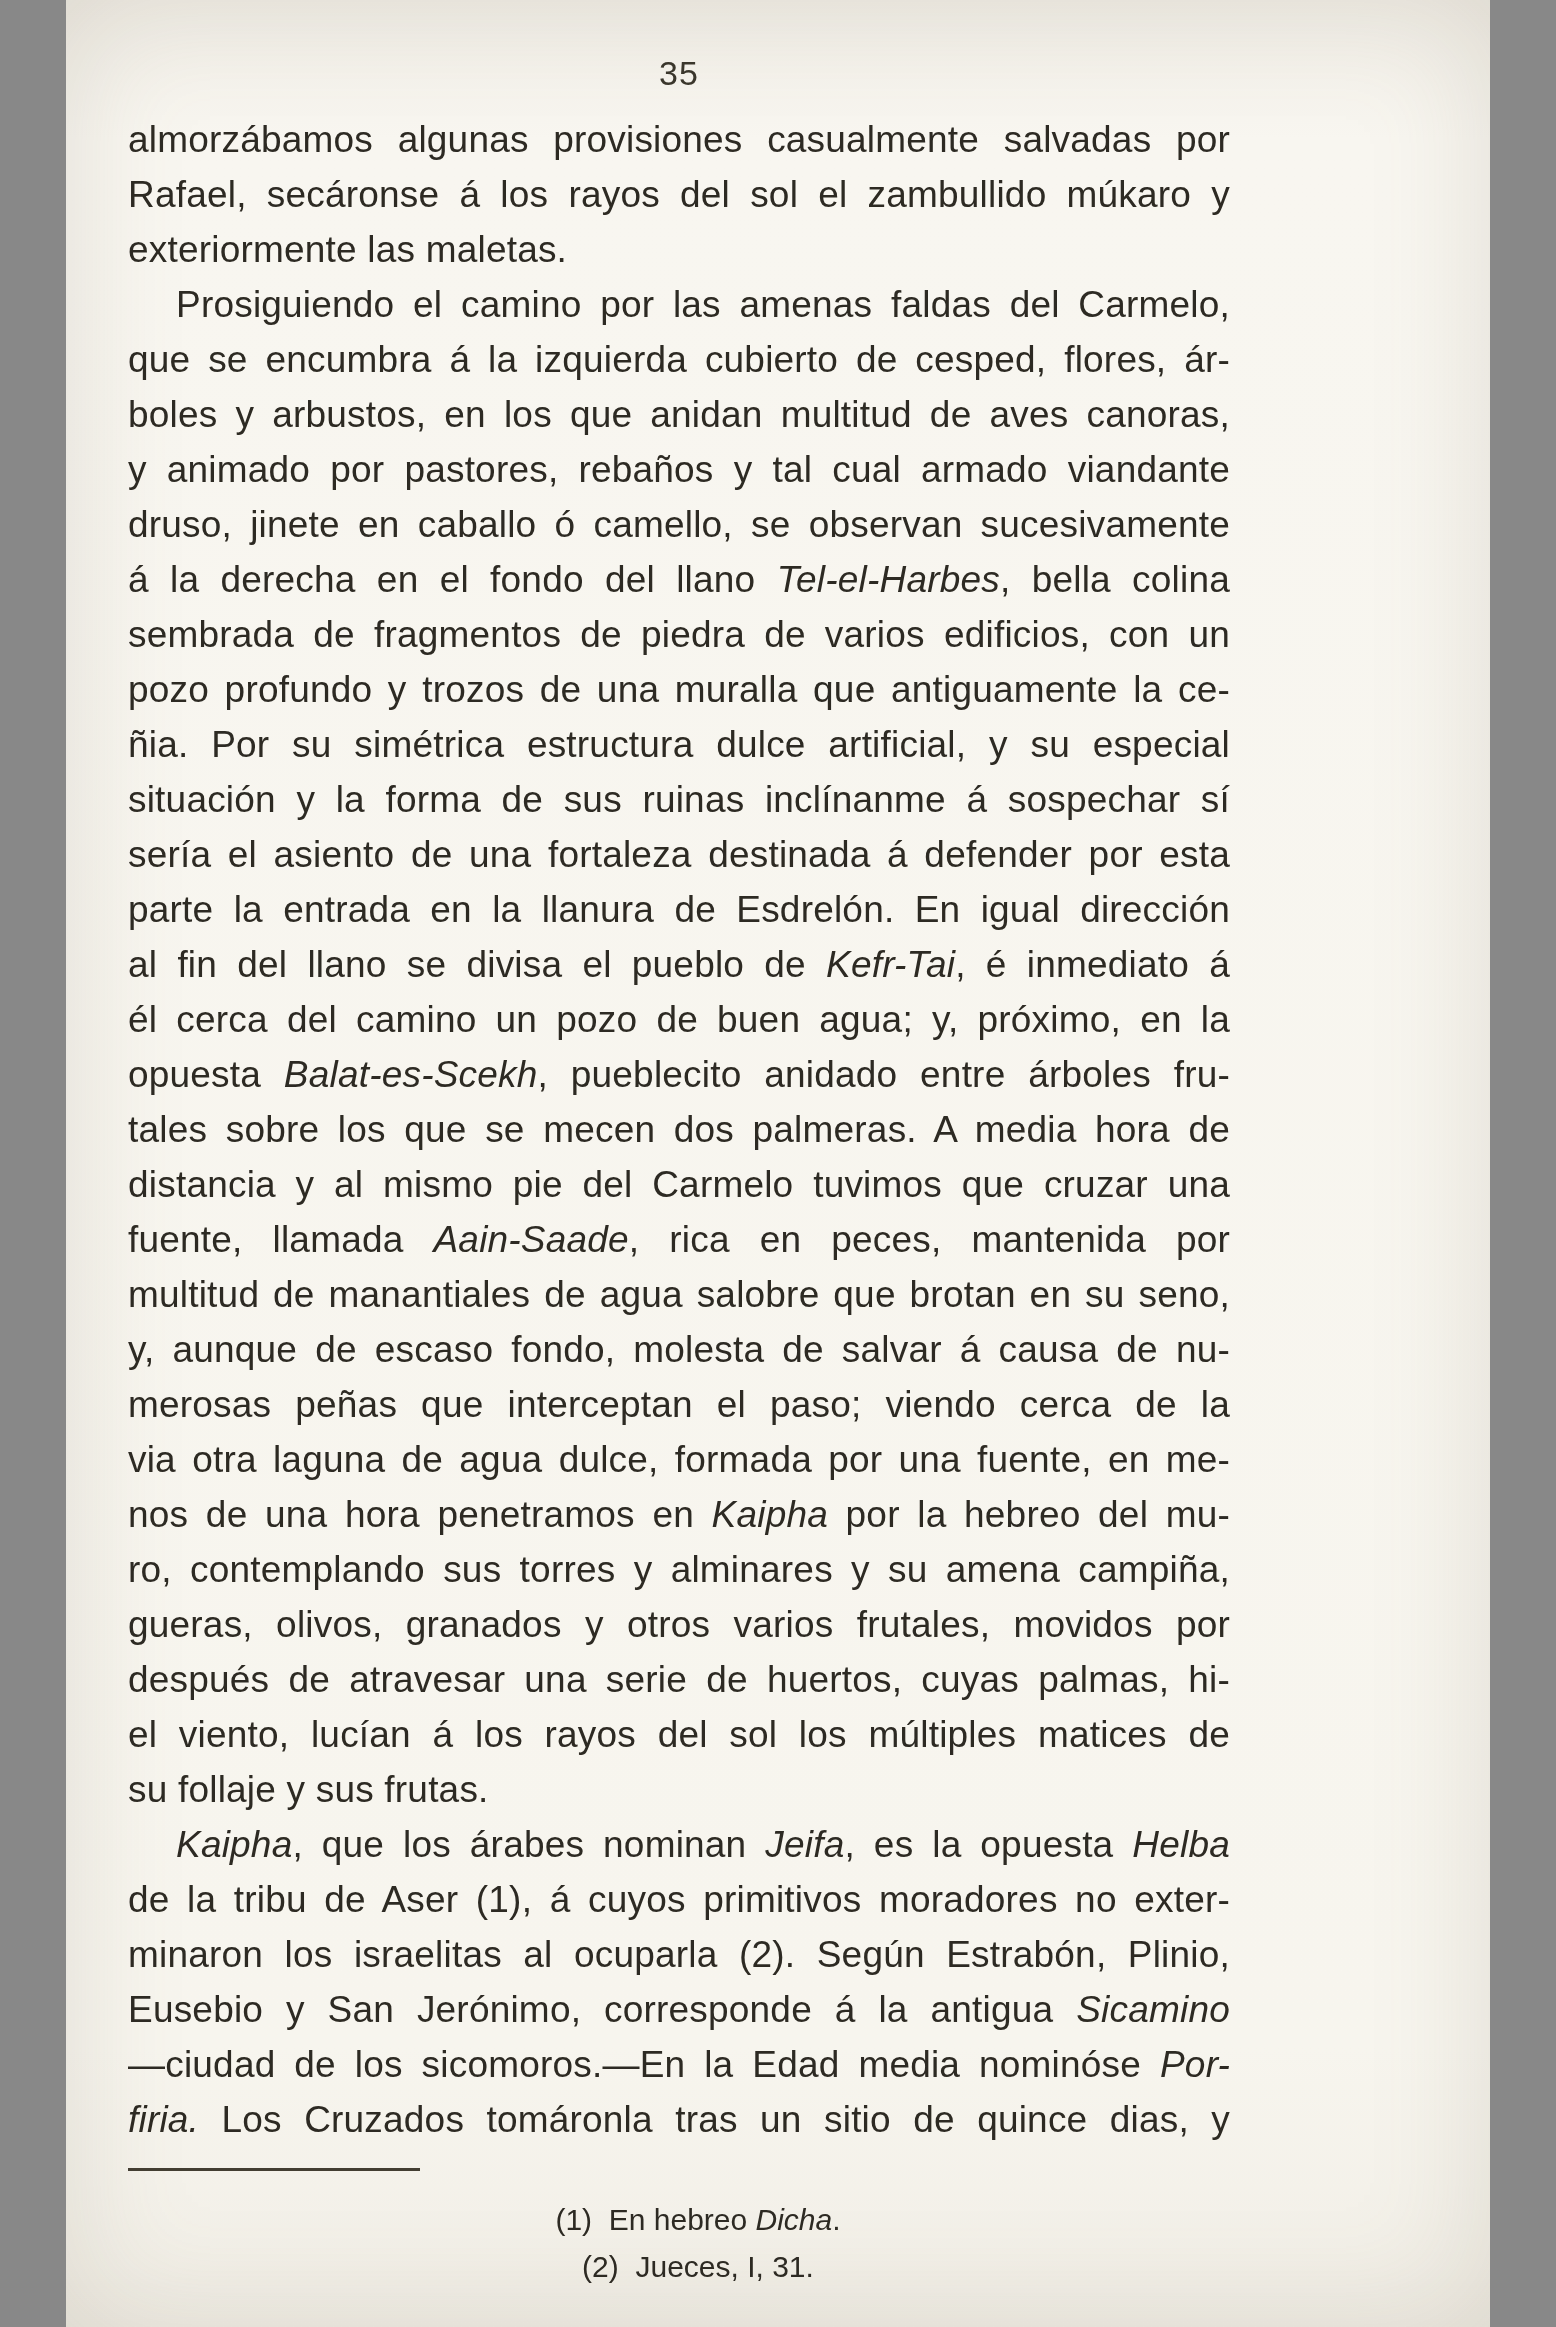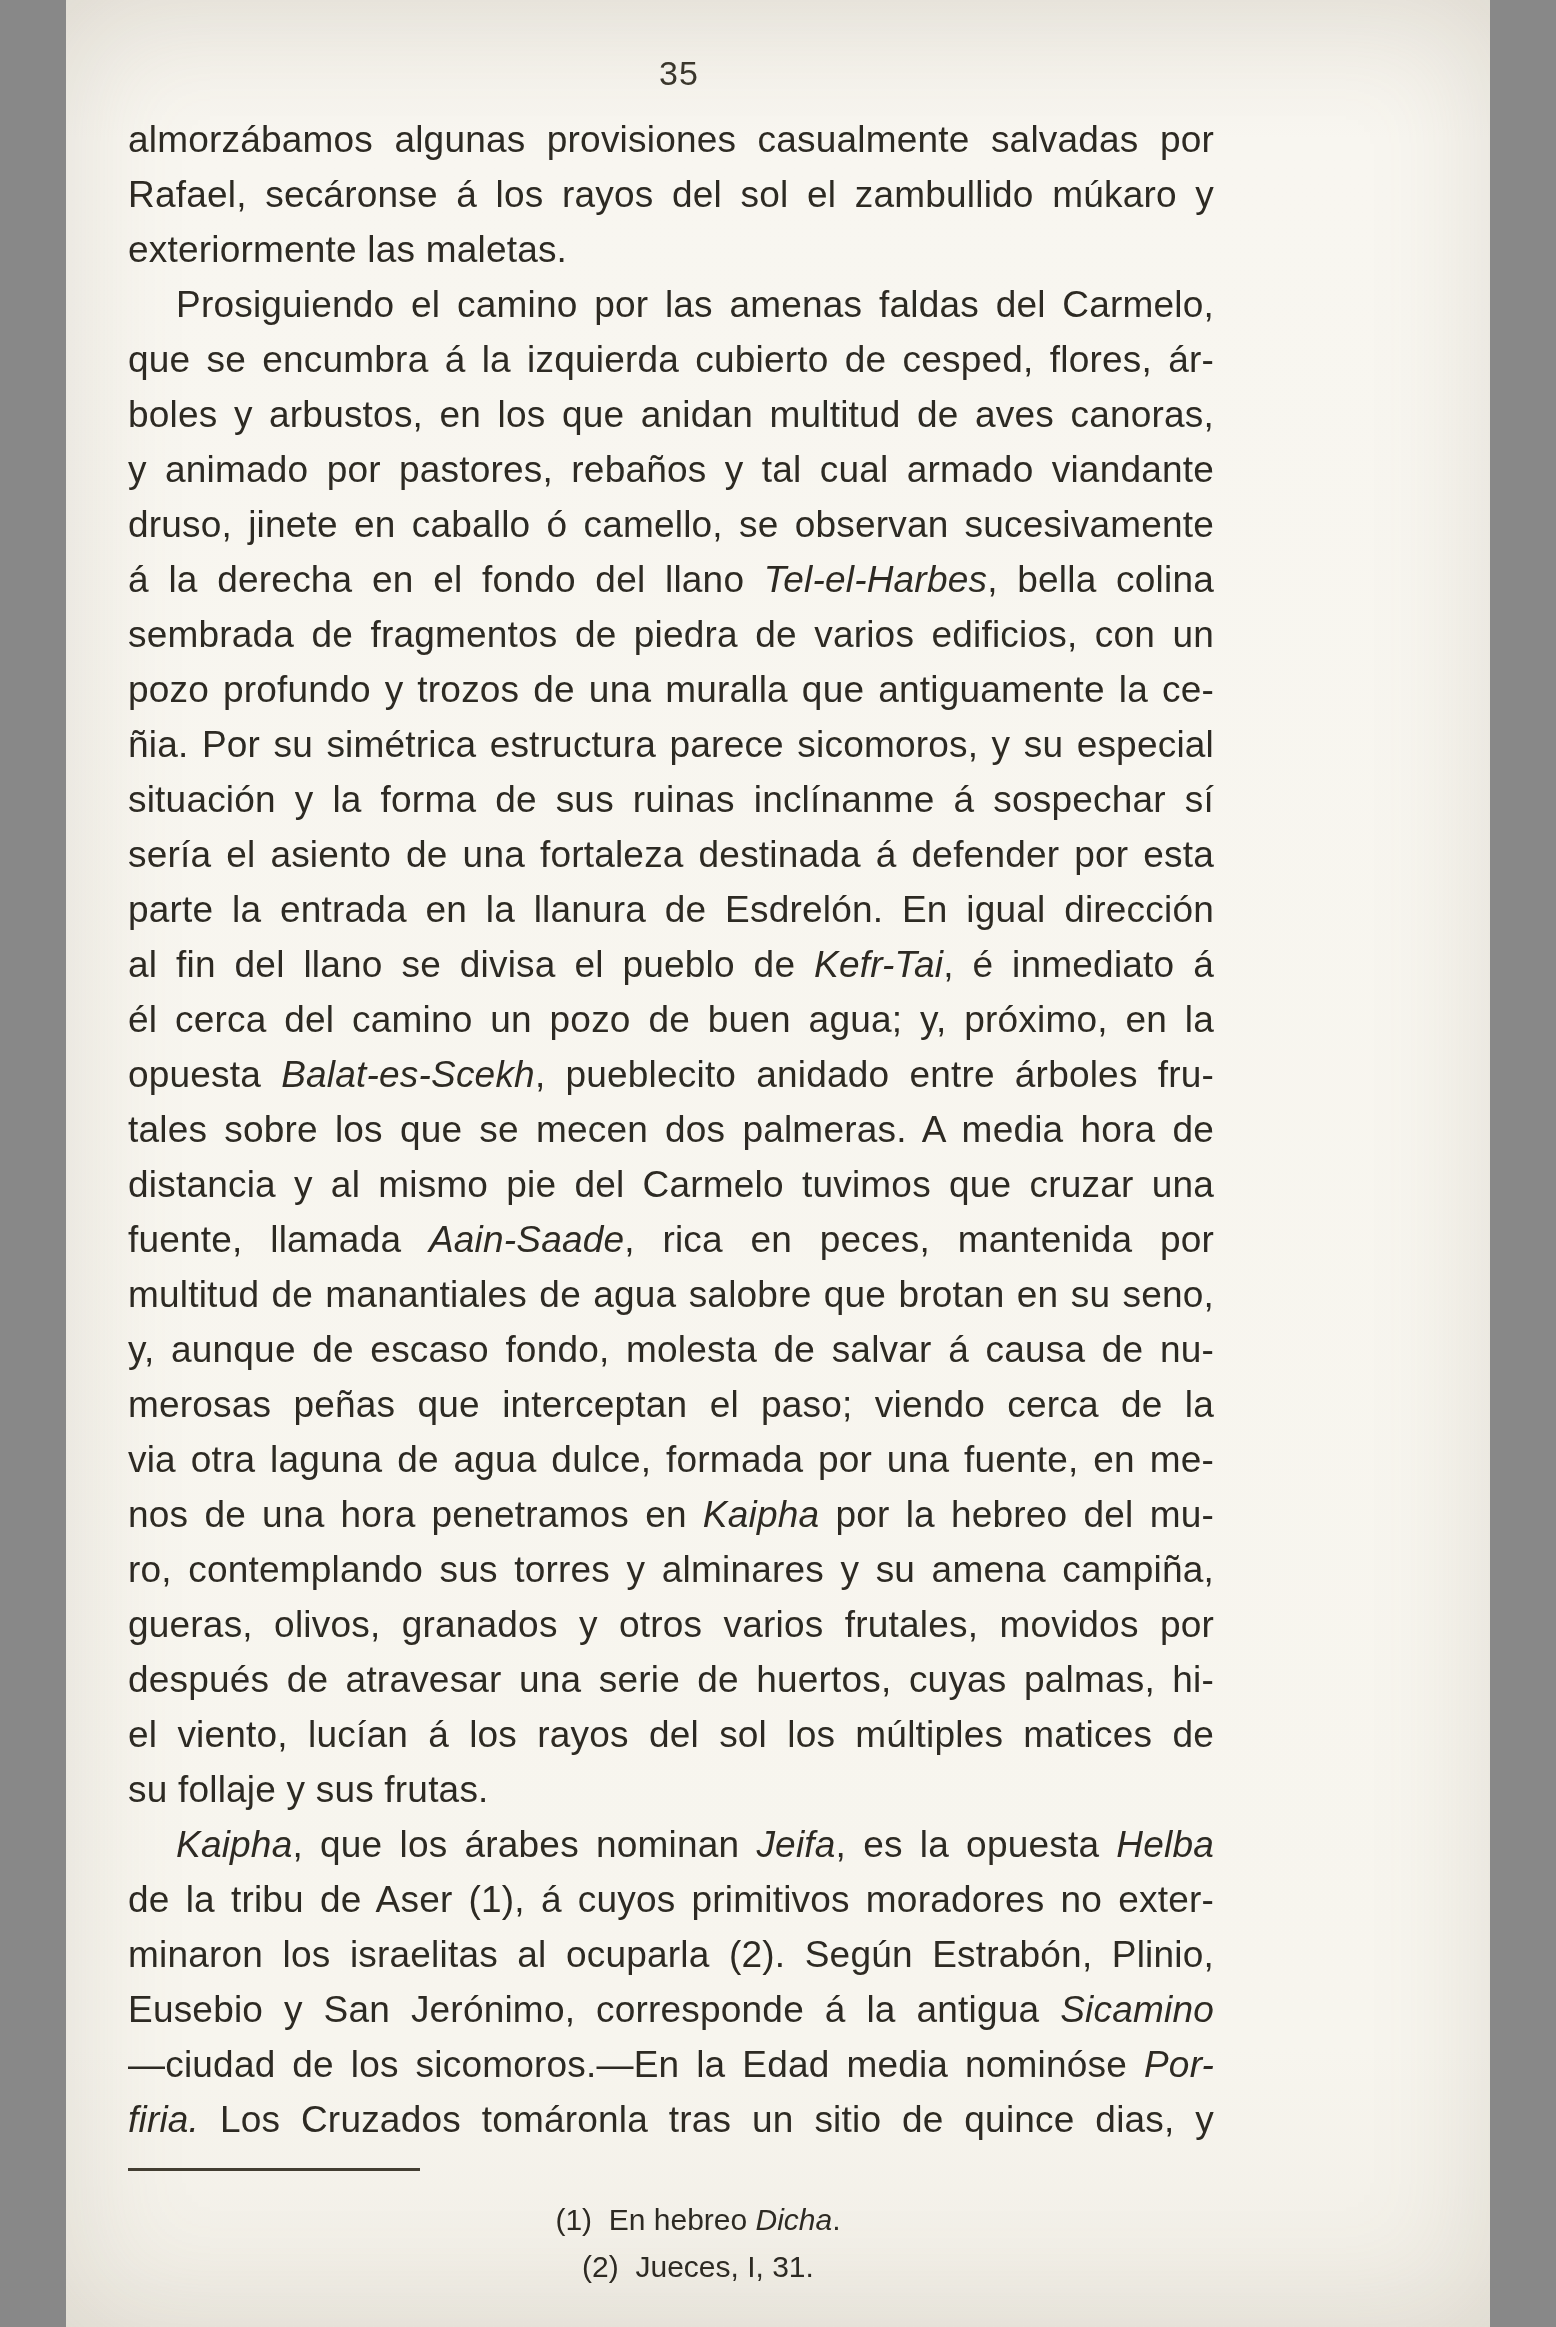--- a/index.html
+++ b/index.html
@@ -17,21 +17,21 @@
   .page-number {
     position: absolute;
     top: 54px; left: 62px; right: 260px;
     text-align: center;
     font-size: 34px;
     color: #3a362c;
     letter-spacing: 1px;
   }
   .text-block {
     position: absolute;
-    top: 112px; left: 62px; right: 276px;
+    top: 112px; left: 62px; right: 260px;
   }
   .line {
     font-size: 37px;
     line-height: 55px;
     text-align: justify;
     text-align-last: justify;
     letter-spacing: 0.2px;
   }
   .line.para-end { text-align-last: left; }
   .line.indent { text-indent: 48px; }
@@ -64,21 +64,21 @@
       <div class="line"><span>Rafael, secáronse á los rayos del sol el zambullido múkaro y</span></div>
       <div class="line para-end"><span>exteriormente las maletas.</span></div>
       <div class="line indent"><span>Prosiguiendo el camino por las amenas faldas del Carmelo,</span></div>
       <div class="line"><span>que se encumbra á la izquierda cubierto de cesped, flores, ár-</span></div>
       <div class="line"><span>boles y arbustos, en los que anidan multitud de aves canoras,</span></div>
       <div class="line"><span>y animado por pastores, rebaños y tal cual armado viandante</span></div>
       <div class="line"><span>druso, jinete en caballo ó camello, se observan sucesivamente</span></div>
       <div class="line"><span>á la derecha en el fondo del llano </span><span class="it">Tel-el-Harbes</span><span>, bella colina</span></div>
       <div class="line"><span>sembrada de fragmentos de piedra de varios edificios, con un</span></div>
       <div class="line"><span>pozo profundo y trozos de una muralla que antiguamente la ce-</span></div>
-      <div class="line"><span>ñia. Por su simétrica estructura parece sicomoros, y su especial</span></div>
+      <div class="line"><span>ñia. Por su simétrica estructura dulce artificial, y su especial</span></div>
       <div class="line"><span>situación y la forma de sus ruinas inclínanme á sospechar sí</span></div>
       <div class="line"><span>sería el asiento de una fortaleza destinada á defender por esta</span></div>
       <div class="line"><span>parte la entrada en la llanura de Esdrelón. En igual dirección</span></div>
       <div class="line"><span>al fin del llano se divisa el pueblo de </span><span class="it">Kefr-Tai</span><span>, é inmediato á</span></div>
       <div class="line"><span>él cerca del camino un pozo de buen agua; y, próximo, en la</span></div>
       <div class="line"><span>opuesta </span><span class="it">Balat-es-Scekh</span><span>, pueblecito anidado entre árboles fru-</span></div>
       <div class="line"><span>tales sobre los que se mecen dos palmeras. A media hora de</span></div>
       <div class="line"><span>distancia y al mismo pie del Carmelo tuvimos que cruzar una</span></div>
       <div class="line"><span>fuente, llamada </span><span class="it">Aain-Saade</span><span>, rica en peces, mantenida por</span></div>
       <div class="line"><span>multitud de manantiales de agua salobre que brotan en su seno,</span></div>

